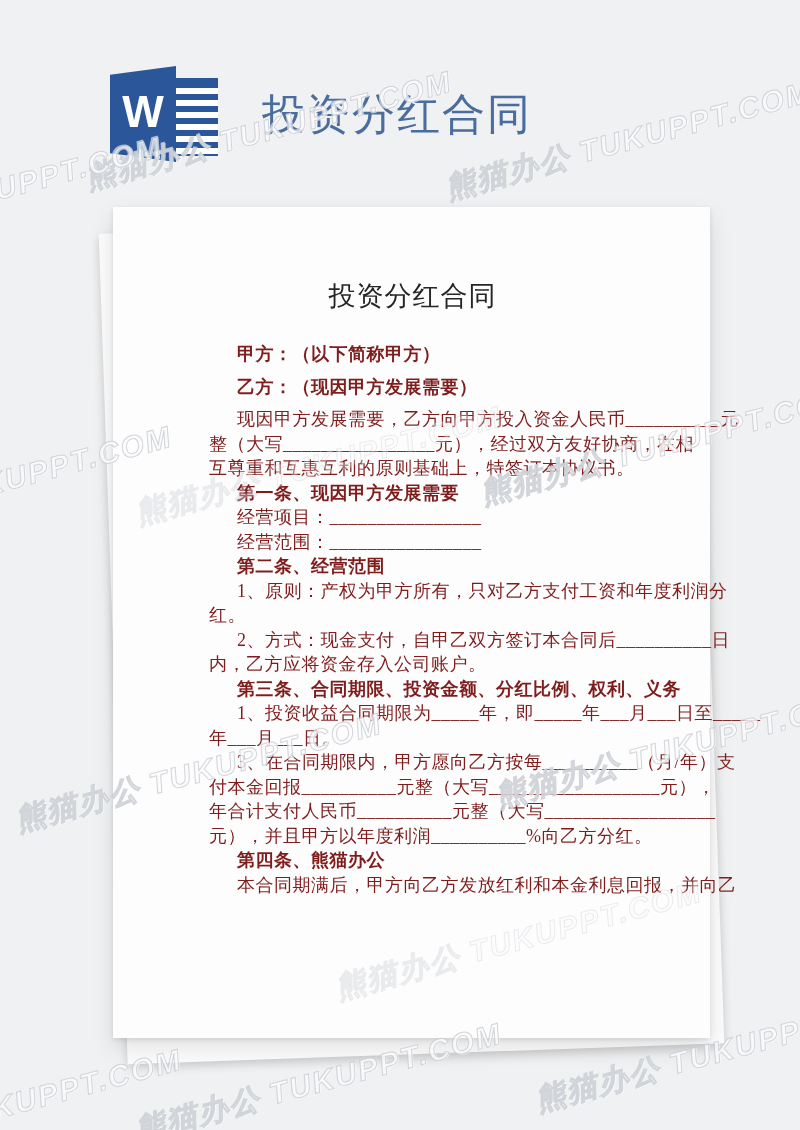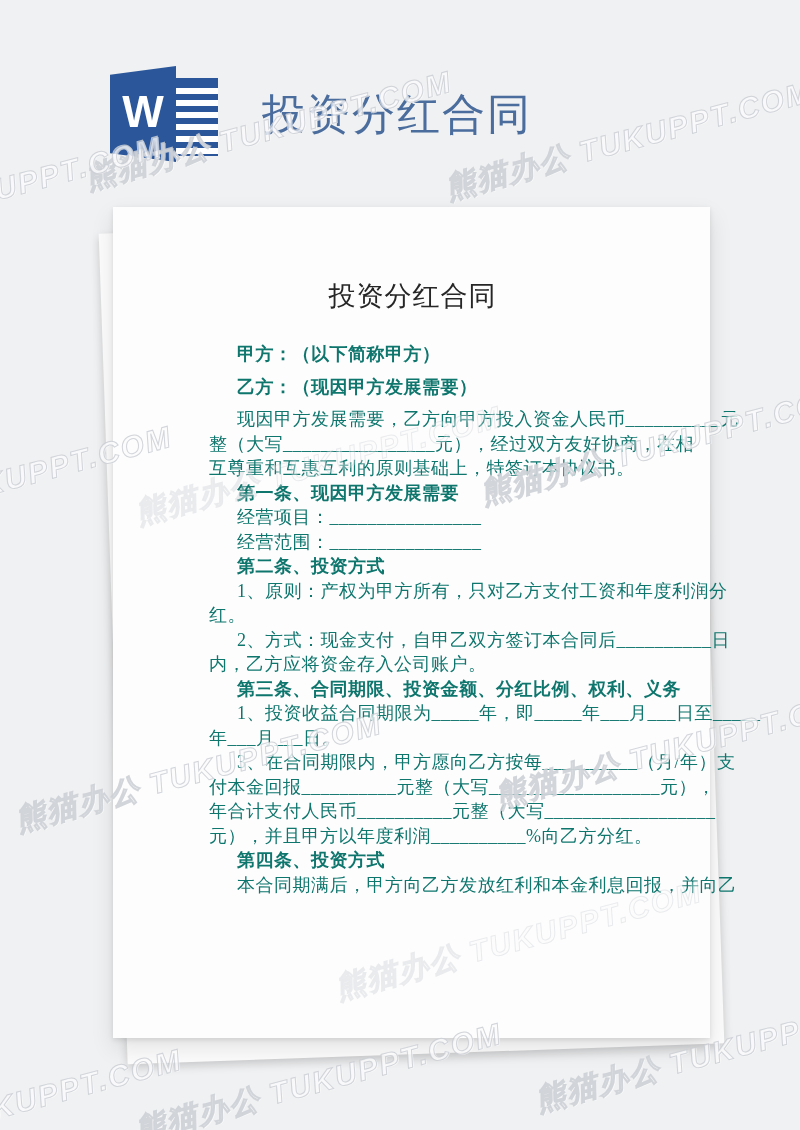--- a/index.html
+++ b/index.html
@@ -52,21 +52,21 @@
   .doc-title {
     margin: 74px 0 0 0; text-align: center;
     font-family: "Liberation Serif", "DejaVu Serif", serif;
     font-weight: 400; font-size: 27px; line-height: 30px;
     color: #262626; letter-spacing: 1px;
   }
   .doc-body { margin-top: 31px; }
   .doc-line {
     font-family: "Liberation Serif", "DejaVu Serif", serif;
     font-size: 18px; line-height: 24.5px;
-    color: #0f766e; letter-spacing: 0.5px;
+    color: #7f1d1d; letter-spacing: 0.5px;
     white-space: nowrap;
   }
   .doc-line.bold { font-weight: 700; }
   .doc-line.indent { padding-left: 28px; }
   .doc-line.gap { margin-bottom: 8px; }
 
   
   .wm-layer { position: absolute; inset: 0; z-index: 50; pointer-events: none; }
   .wm {
     position: absolute; white-space: nowrap;
@@ -90,33 +90,33 @@
     <h1 class="doc-title">投资分红合同</h1>
     <div class="doc-body">
         <div class="doc-line bold indent gap">甲方：（以下简称甲方）</div>
         <div class="doc-line bold indent gap">乙方：（现因甲方发展需要）</div>
         <div class="doc-line indent">现因甲方发展需要，乙方向甲方投入资金人民币__________元</div>
         <div class="doc-line">整（大写________________元），经过双方友好协商，在相</div>
         <div class="doc-line">互尊重和互惠互利的原则基础上，特签订本协议书。</div>
         <div class="doc-line bold indent">第一条、现因甲方发展需要</div>
         <div class="doc-line indent">经营项目：________________</div>
         <div class="doc-line indent">经营范围：________________</div>
-        <div class="doc-line bold indent">第二条、投资方式</div>
+        <div class="doc-line bold indent">第二条、经营范围</div>
         <div class="doc-line indent">1、原则：产权为甲方所有，只对乙方支付工资和年度利润分</div>
         <div class="doc-line">红。</div>
         <div class="doc-line indent">2、方式：现金支付，自甲乙双方签订本合同后__________日</div>
         <div class="doc-line">内，乙方应将资金存入公司账户。</div>
         <div class="doc-line bold indent">第三条、合同期限、投资金额、分红比例、权利、义务</div>
         <div class="doc-line indent">1、投资收益合同期限为_____年，即_____年___月___日至_____</div>
         <div class="doc-line">年___月___日。</div>
         <div class="doc-line indent">3、在合同期限内，甲方愿向乙方按每__________（月/年）支</div>
         <div class="doc-line">付本金回报__________元整（大写__________________元），</div>
         <div class="doc-line">年合计支付人民币__________元整（大写__________________</div>
         <div class="doc-line">元），并且甲方以年度利润__________%向乙方分红。</div>
-        <div class="doc-line bold indent">第四条、投资方式</div>
+        <div class="doc-line bold indent">第四条、熊猫办公</div>
         <div class="doc-line indent">本合同期满后，甲方向乙方发放红利和本金利息回报，并向乙</div>
       </div>
   </div>
 
   <div class="header">
     <div class="wicon">
       <div class="wicon-doc"></div>
       <div class="wicon-panel">
         <span class="wicon-w">W</span>
       </div>

